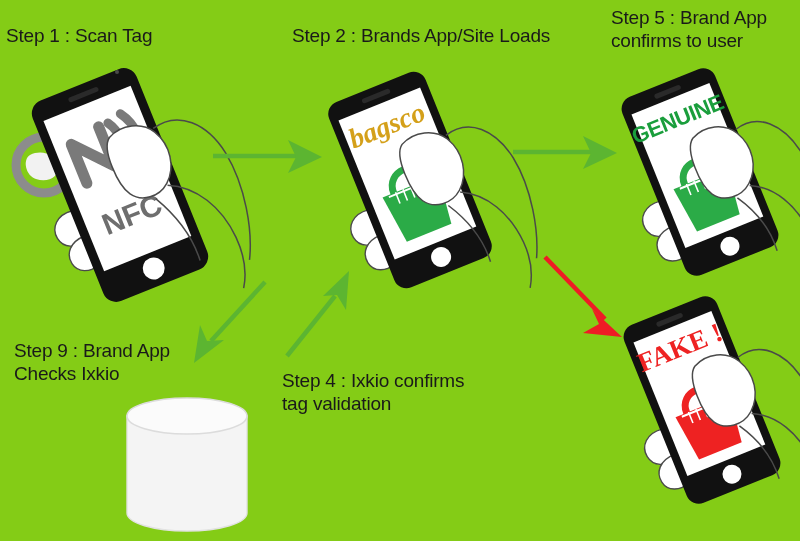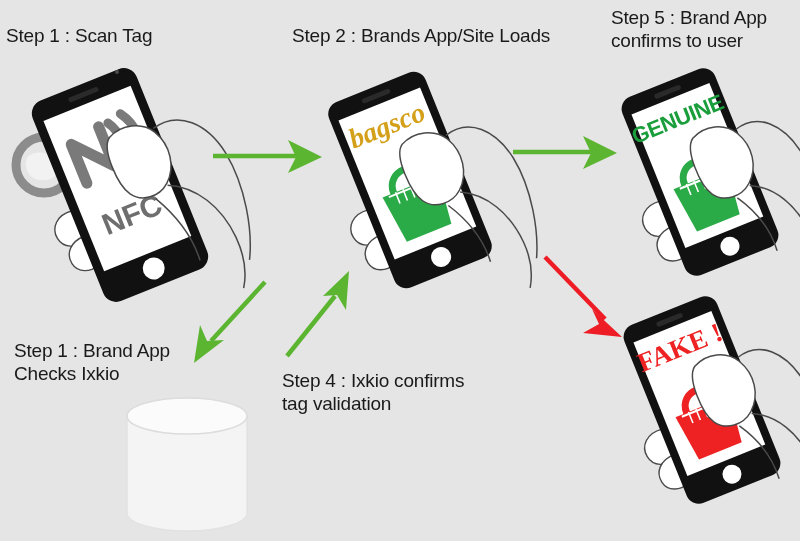--- a/index.html
+++ b/index.html
@@ -7,21 +7,21 @@
     padding: 0;
     background: #ffffff;
   }
   body {
     font-family: "Liberation Sans", sans-serif;
   }
   #diagram-root {
     position: relative;
     width: 800px;
     height: 541px;
-    background: #e5e5e5;
+    background: #84cc16;
     overflow: hidden;
   }
   .step-label {
     position: absolute;
     font-family: "Liberation Sans", sans-serif;
     font-size: 19px;
     line-height: 1.22;
     color: #1a1a1a;
     letter-spacing: -0.2px;
     white-space: pre-line;
@@ -40,21 +40,21 @@
     height: 541px;
   }
 </style>
 </head>
 <body>
 
 <div id="diagram-root">
 
   <div class="step-label" id="label-step1">Step 1 : Scan Tag</div>
   <div class="step-label" id="label-step2">Step 2 : Brands App/Site Loads</div>
-  <div class="step-label" id="label-step3">Step 1 : Brand App
+  <div class="step-label" id="label-step3">Step 9 : Brand App
 Checks Ixkio</div>
   <div class="step-label" id="label-step4">Step 4 : Ixkio confirms
 tag validation</div>
   <div class="step-label" id="label-step5">Step 5 : Brand App
 confirms to user</div>
 
   <svg class="svg-layer" viewBox="0 0 800 541" xmlns="http://www.w3.org/2000/svg">
 
     <defs>
 

